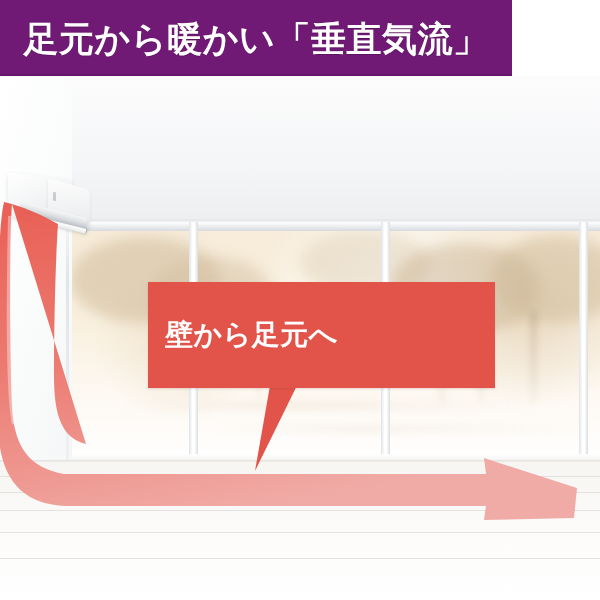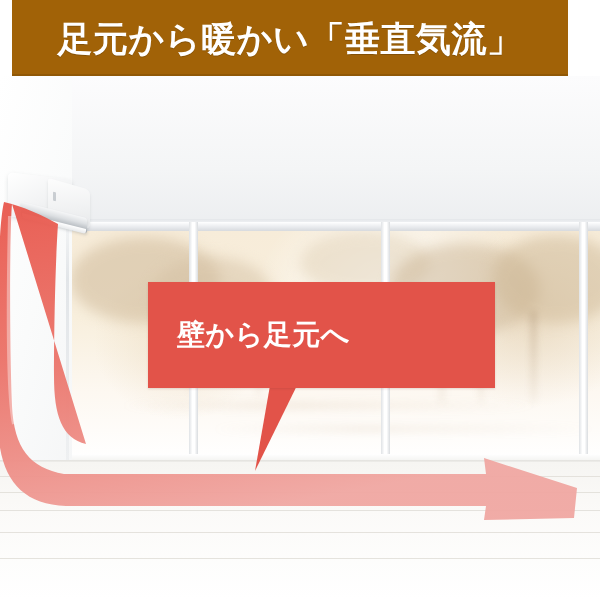--- a/index.html
+++ b/index.html
@@ -15,25 +15,25 @@
     position: relative;
     width: 600px;
     height: 600px;
     overflow: hidden;
     background: #ffffff;
   }
 
   
   .header-bar {
     position: absolute;
-    left: 12px;
+    left: 0;
     top: 0;
-    width: 556px;
+    width: 512px;
     height: 76px;
-    background: #a16207;
+    background: #701a75;
     box-sizing: border-box;
   }
   .header-bar::after {
     content: "";
     position: absolute;
     left: 0;
     right: 0;
     bottom: 0;
     height: 2px;
     background: rgba(0,0,0,0.10);
@@ -272,21 +272,21 @@
   }
   .bubble-text {
     position: absolute;
     left: 0;
     top: 0;
     width: 347px;
     height: 106px;
     display: flex;
     flex-direction: column;
     justify-content: center;
-    padding-left: 29px;
+    padding-left: 17px;
     box-sizing: border-box;
     color: #ffffff;
     font-size: 28px;
     font-weight: bold;
     line-height: 1.42;
     letter-spacing: 0.5px;
     white-space: nowrap;
   }
   .bubble-tail {
     position: absolute;

